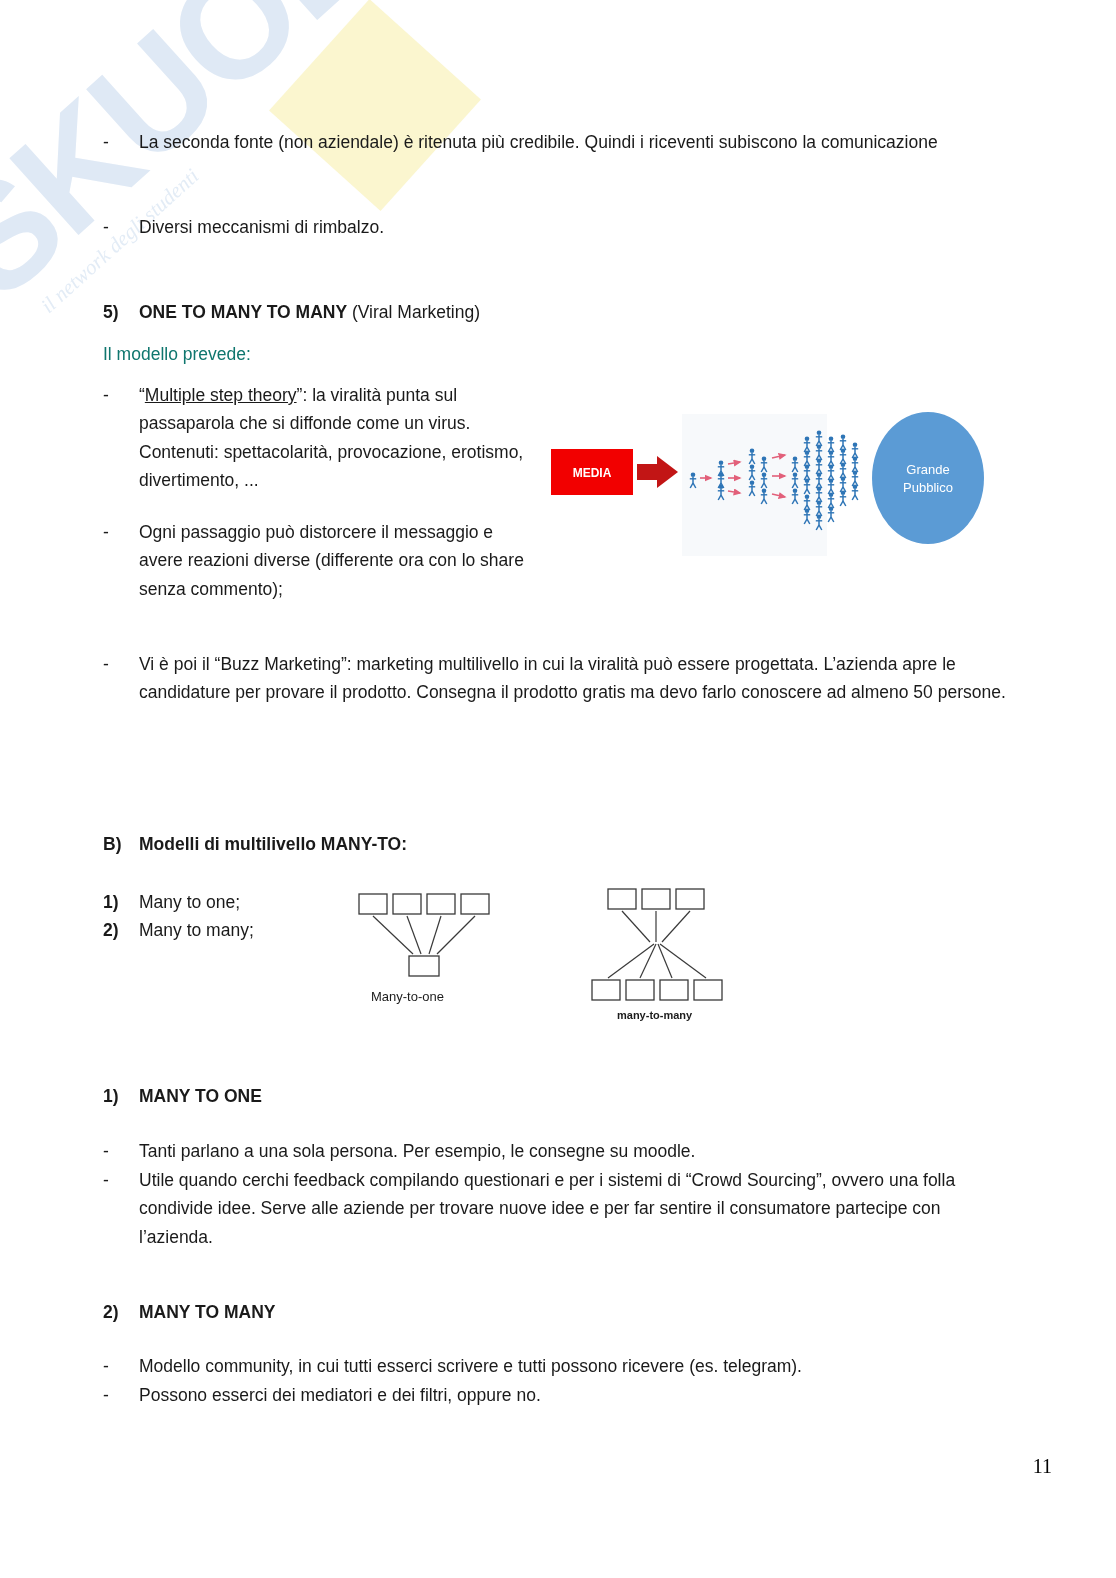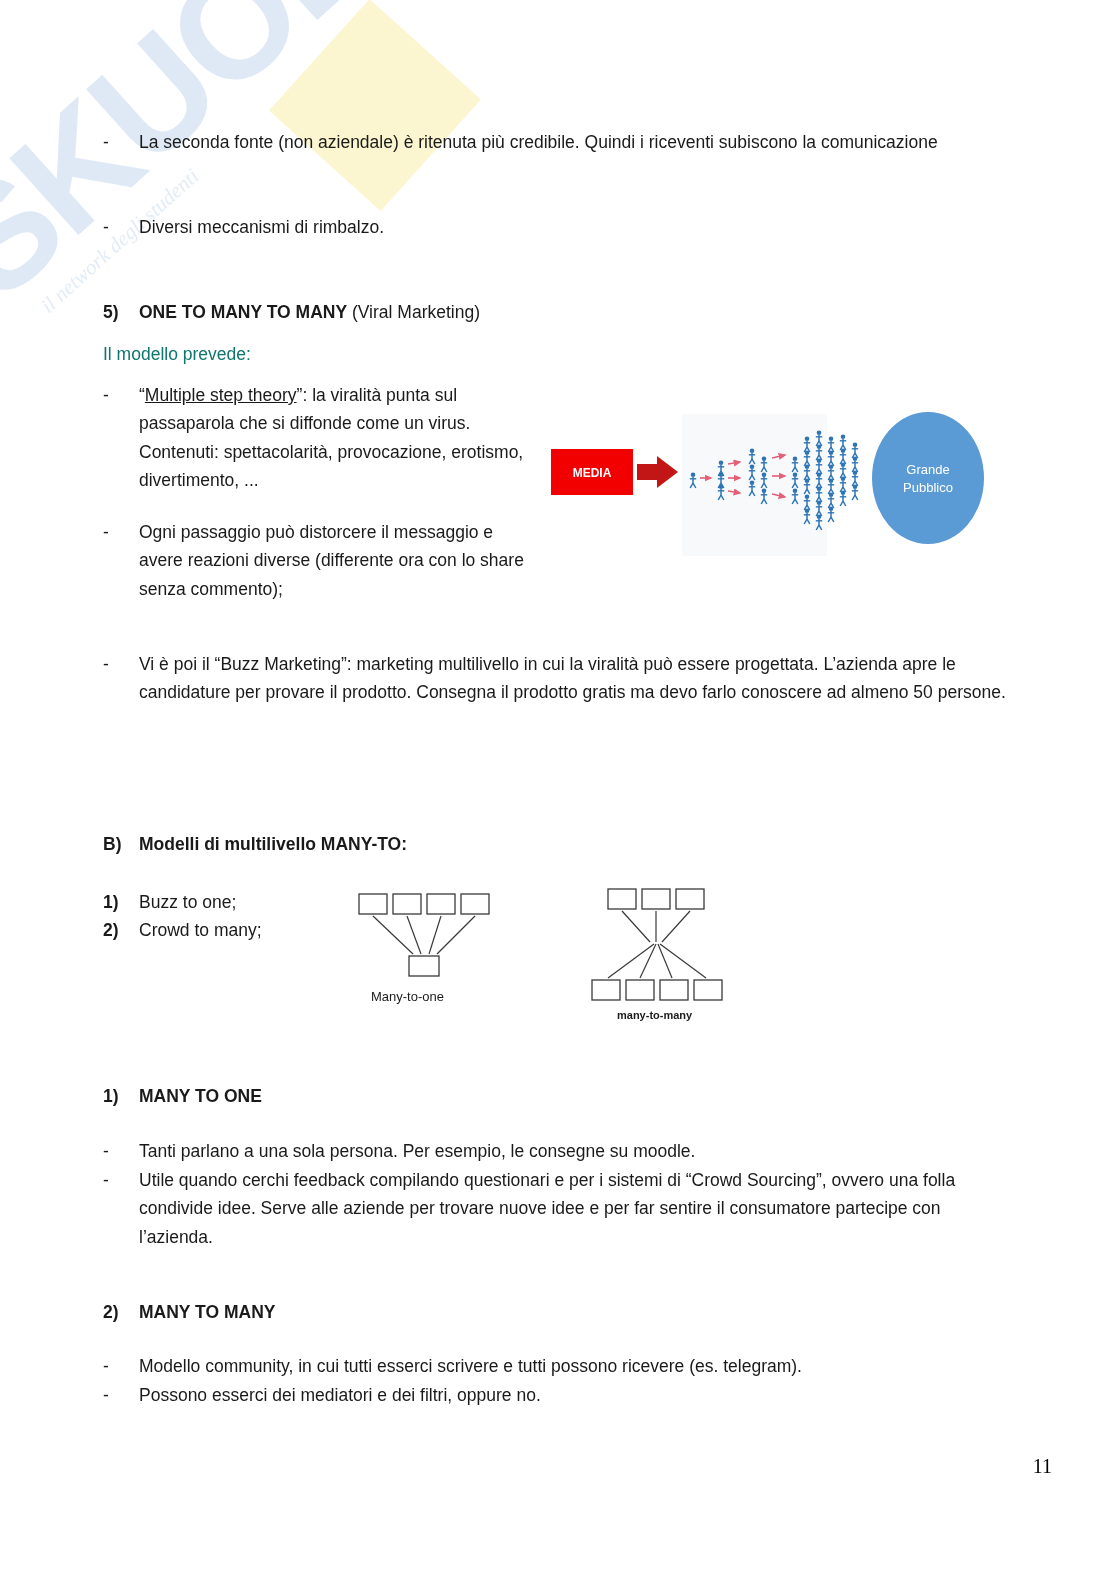--- a/index.html
+++ b/index.html
@@ -180,25 +180,25 @@
       <span class="body">Vi è poi il “Buzz Marketing”: marketing multilivello in cui la viralità può essere progettata. L’azienda apre le candidature per provare il prodotto. Consegna il prodotto gratis ma devo farlo conoscere ad almeno 50 persone.</span>
     </div>
 
     <div class="num-item" style="left:103px; top:830px; width:700px;">
       <span class="mark">B)</span>
       <span class="body bold">Modelli di multilivello MANY-TO:</span>
     </div>
 
     <div class="num-item" style="left:103px; top:888px; width:300px;">
       <span class="mark">1)</span>
-      <span class="body">Buzz to one;</span>
+      <span class="body">Many to one;</span>
     </div>
     <div class="num-item" style="left:103px; top:916px; width:300px;">
       <span class="mark">2)</span>
-      <span class="body">Crowd to many;</span>
+      <span class="body">Many to many;</span>
     </div>
 
     <div class="num-item" style="left:103px; top:1082px; width:700px;">
       <span class="mark">1)</span>
       <span class="body bold">MANY TO ONE</span>
     </div>
 
     <div class="dash-item" style="left:103px; top:1137px; width:905px;">
       <span class="mark">-</span>
       <span class="body">Tanti parlano a una sola persona. Per esempio, le consegne su moodle.</span>

